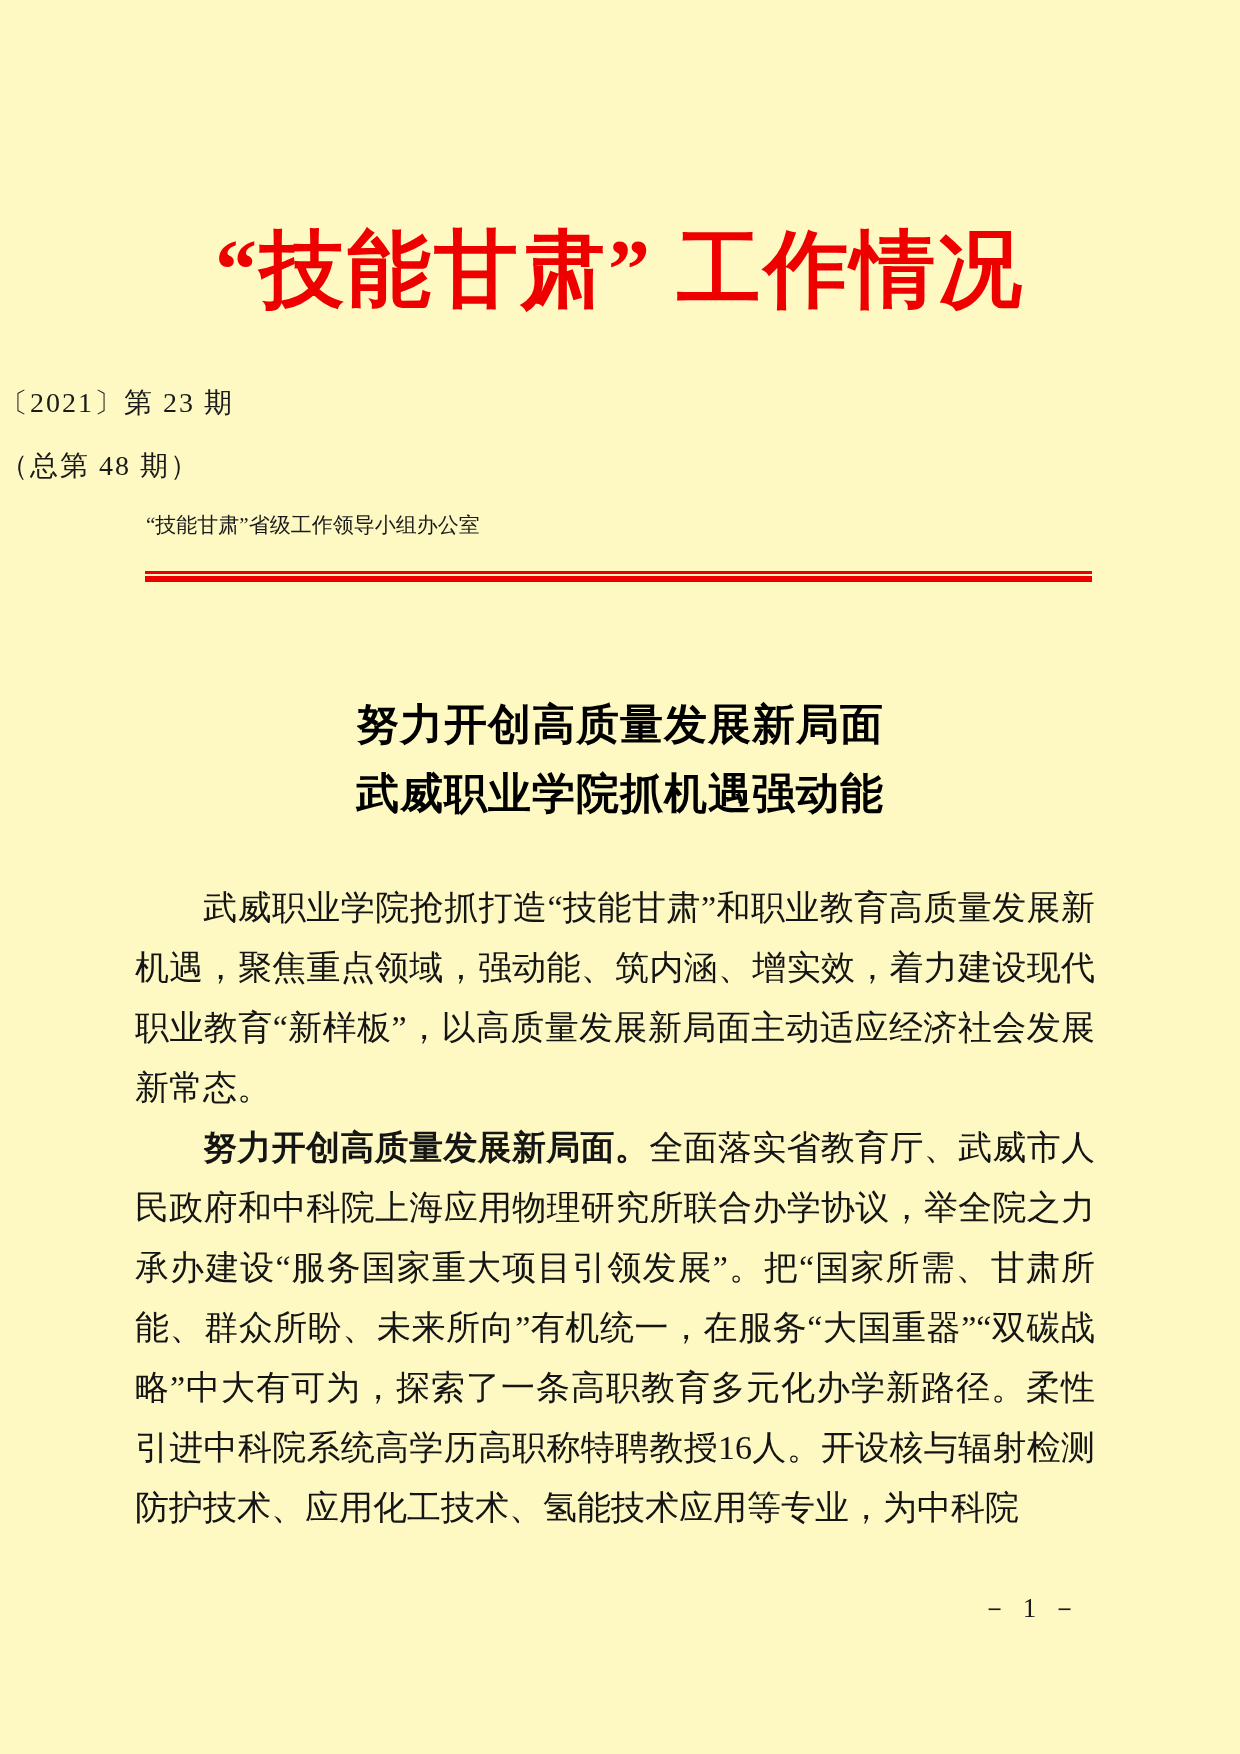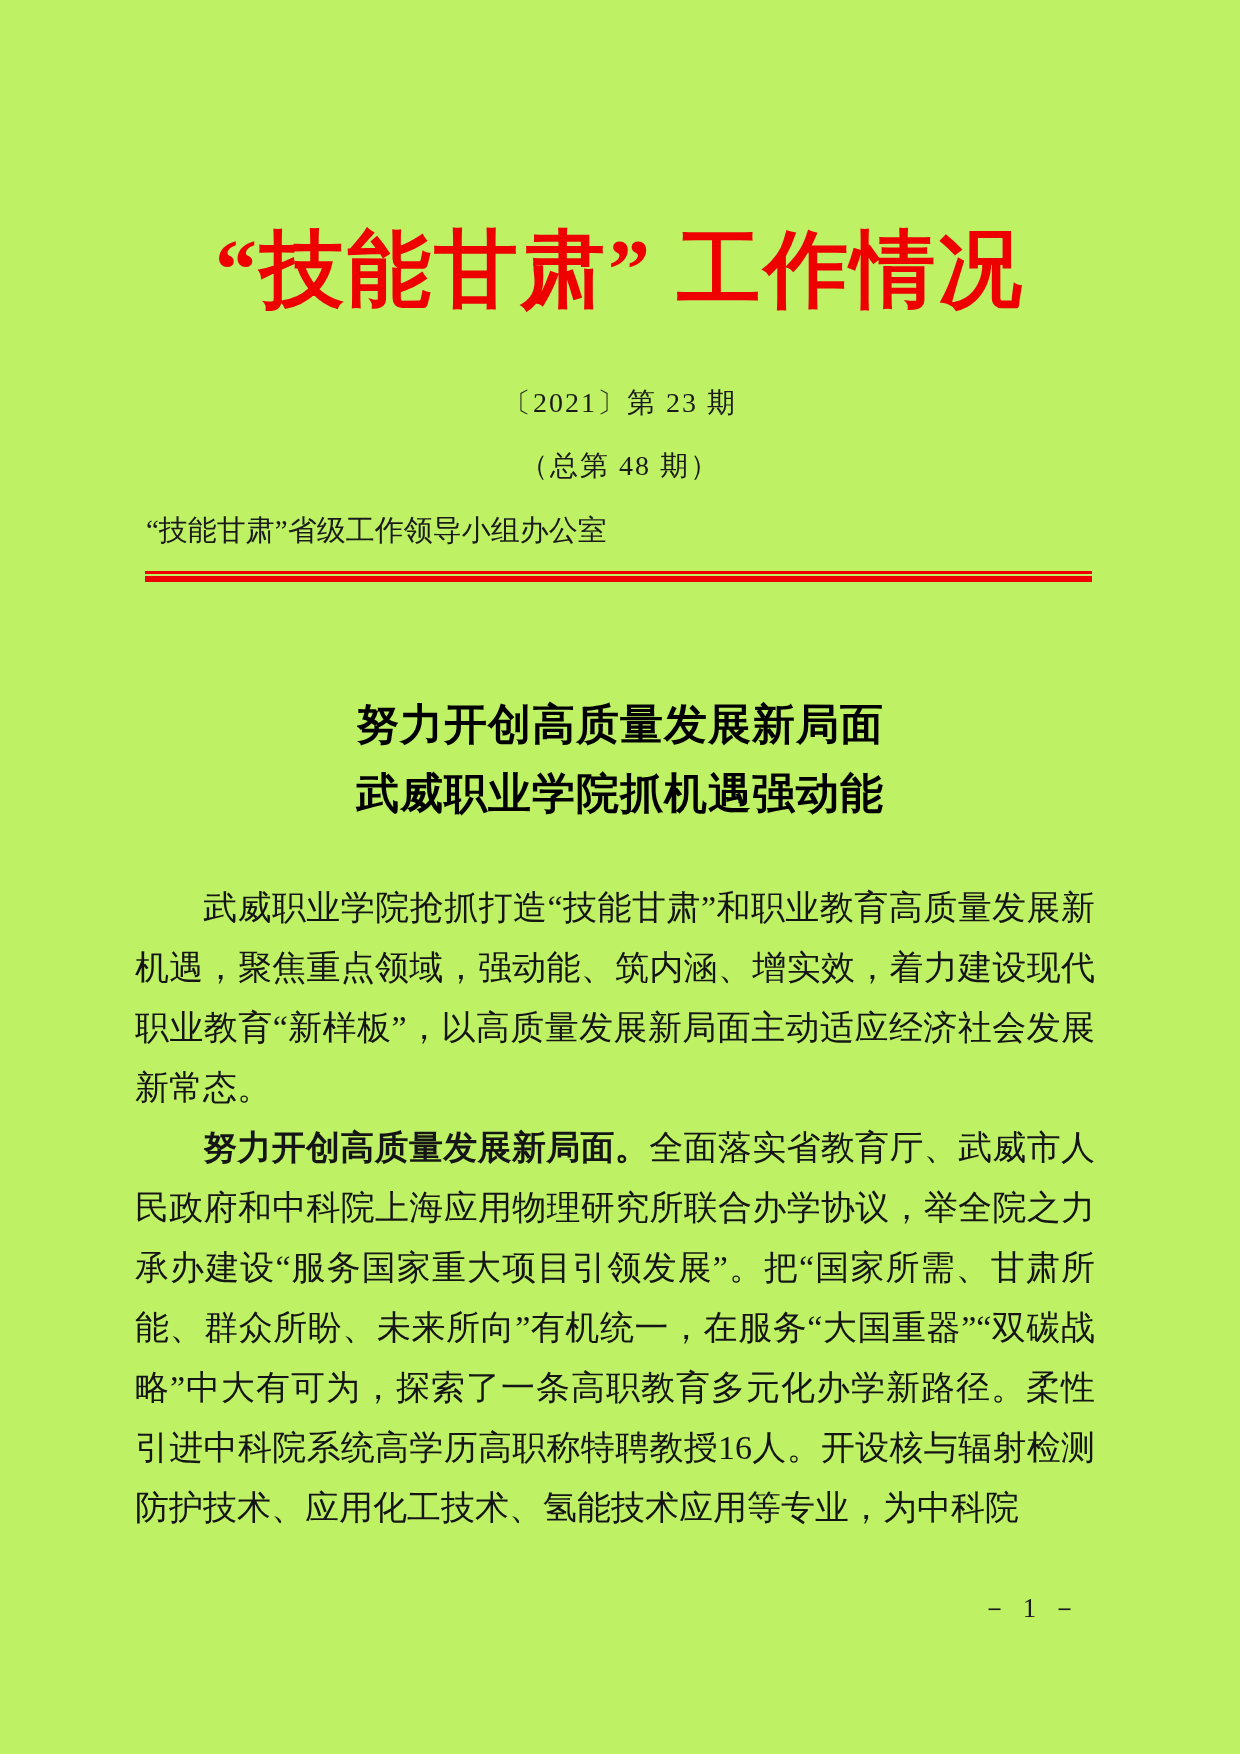--- a/index.html
+++ b/index.html
@@ -2,54 +2,53 @@
 <html style="--accent: #ee0000;"><head>
 <meta charset="utf-8">
 <style>
   :root { --accent: #ee0000; }
   * { margin: 0; padding: 0; box-sizing: border-box; }
   html, body { background: #ffffff; }
   .page {
     position: relative;
     width: 1240px;
     height: 1754px;
-    background: #bef264;
+    background: #fef9c3;
     margin: 0 auto;
     overflow: hidden;
     font-family: "Liberation Serif", "DejaVu Serif", serif;
     color: #111111;
   }
   .masthead-title {
     position: absolute;
     top: 224px; left: 0; right: 0;
     text-align: center;
     font-size: 84px;
     line-height: 1.1;
     font-weight: 700;
     color: var(--accent);
     letter-spacing: 3px;
     white-space: nowrap;
   }
   .issue-line {
     position: absolute;
     left: 0; right: 0;
-    text-align: center;
     font-size: 28px;
     color: #1a1a1a;
     letter-spacing: 2px;
   }
   .issue-line.no1 { top: 384px; }
   .issue-line.no2 { top: 447px; }
   .office-row {
     position: absolute;
     top: 511px; left: 146px; right: 145px;
     display: flex;
     justify-content: space-between;
     align-items: flex-end;
-    font-size: 29px;
+    font-size: 21px;
     color: #1a1a1a;
   }
   .office-row .date { padding-right: 128px; letter-spacing: 1px; }
   .red-rule {
     position: absolute;
     top: 571px; left: 145px; right: 148px;
   }
   .red-rule .rule-thin  { height: 3px; background: var(--accent); }
   .red-rule .rule-gap   { height: 2px; background: transparent; }
   .red-rule .rule-thick { height: 6px; background: var(--accent); }

